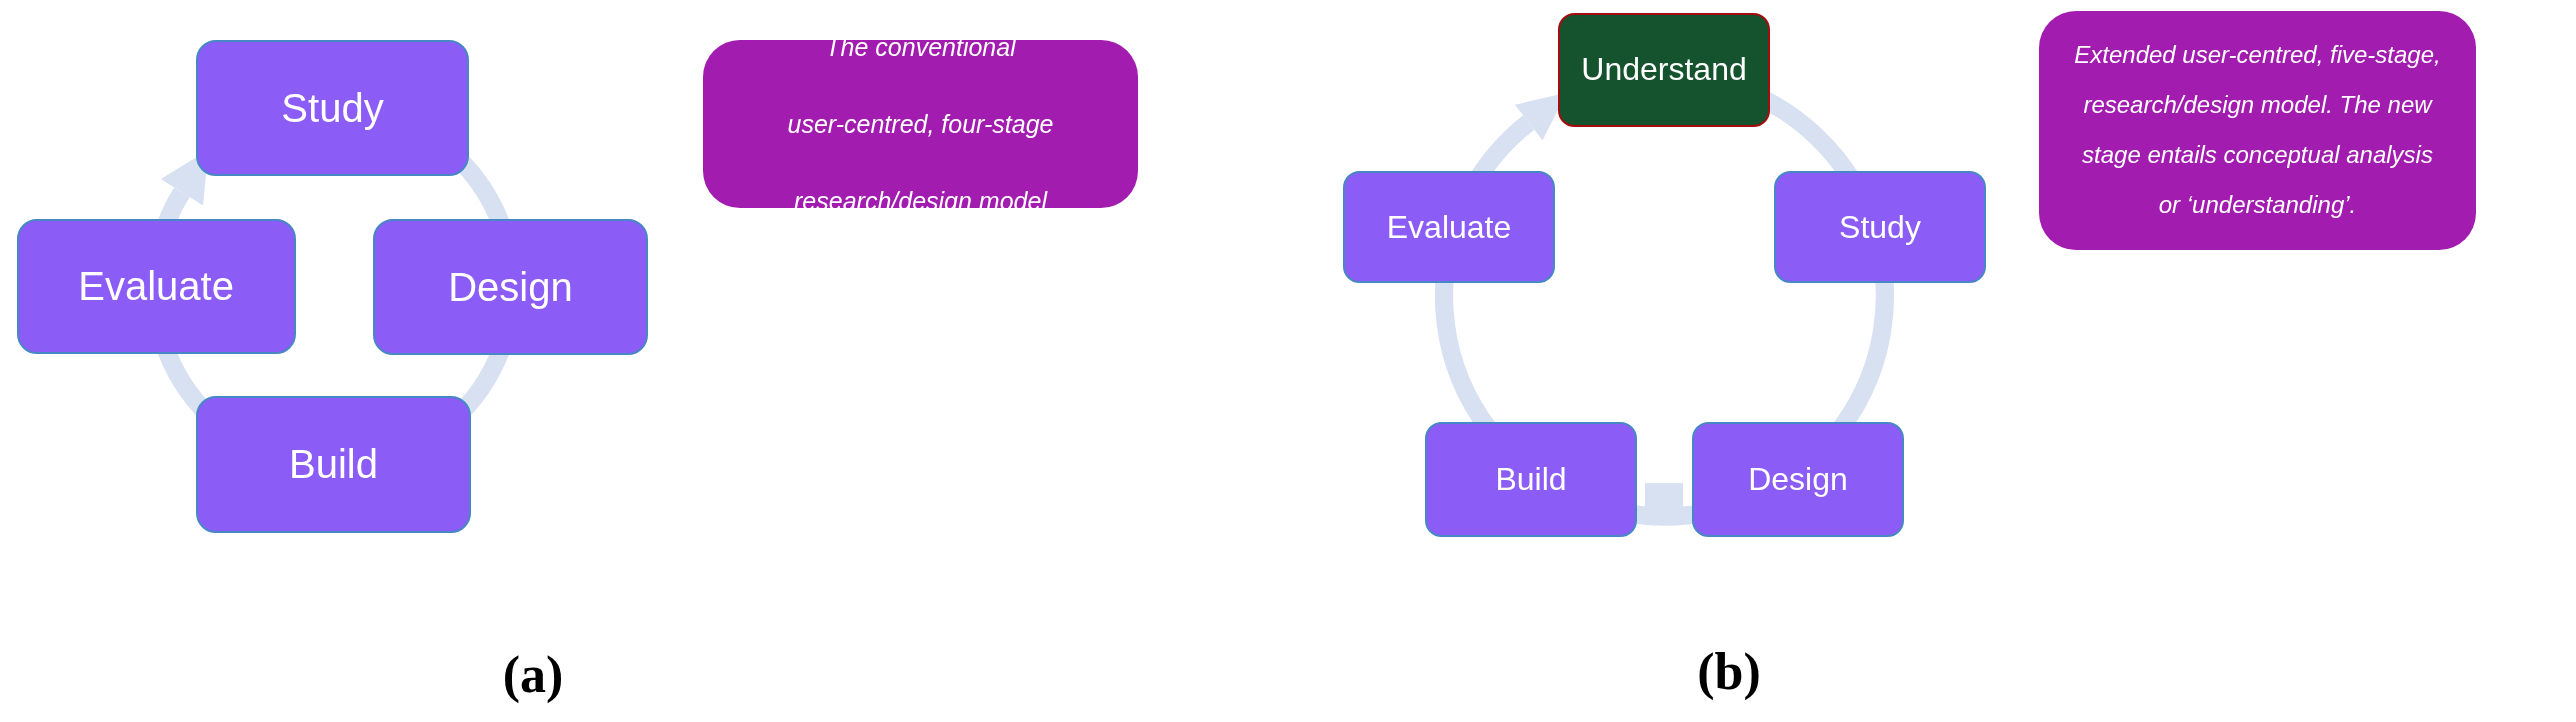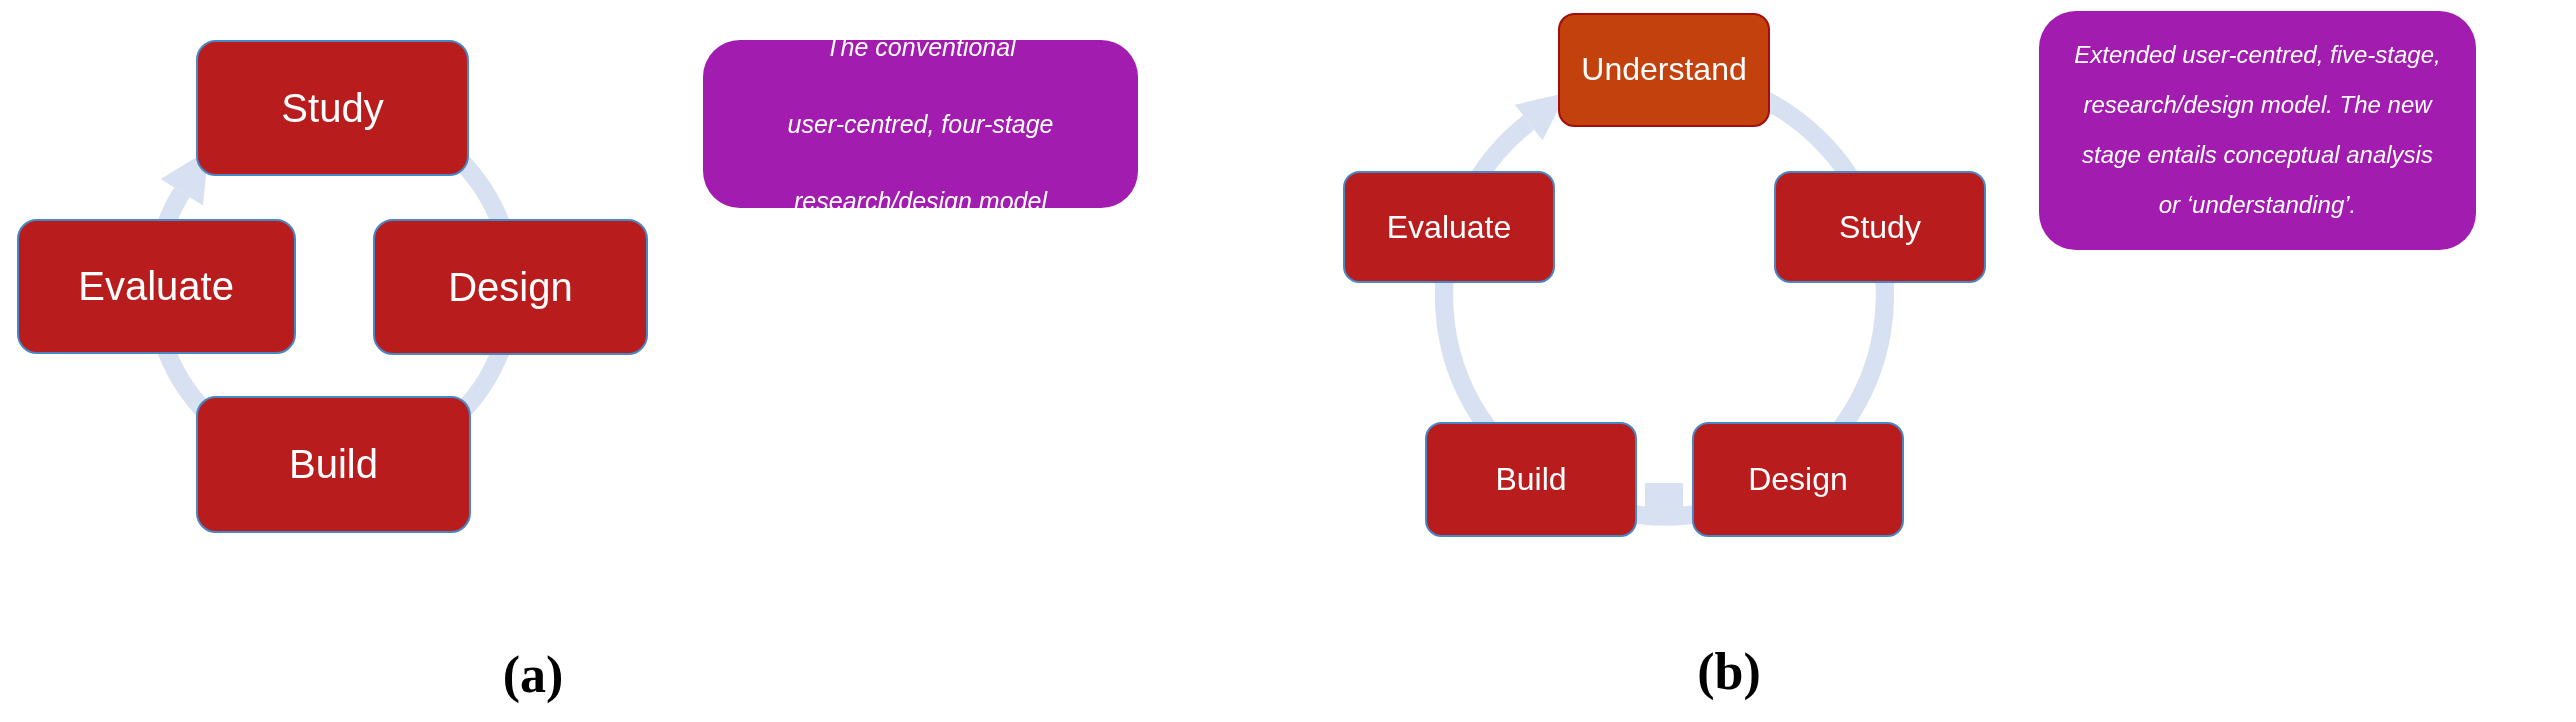--- a/index.html
+++ b/index.html
@@ -22,30 +22,30 @@
     width: 2576px;
     height: 722px;
     z-index: 0;
   }
   .stage-box {
     position: absolute;
     z-index: 2;
     display: flex;
     align-items: center;
     justify-content: center;
-    background: #b91c1c;
+    background: #8b5cf6;
     border: 2.5px solid #4887c5;
     color: #ffffff;
     box-sizing: border-box;
     text-align: center;
   }
   .panel-a .stage-box { border-radius: 20px; font-size: 40px; }
   .panel-b .stage-box { border-radius: 16.6px; font-size: 32px; }
   .stage-box.highlight {
-    background: #c2410c;
+    background: #14532d;
     border: 2.5px solid #a30d10;
   }
   .caption-box {
     position: absolute;
     z-index: 2;
     background: #a21caf;
     border-radius: 37px;
     color: #ffffff;
     font-style: italic;
     text-align: center;

